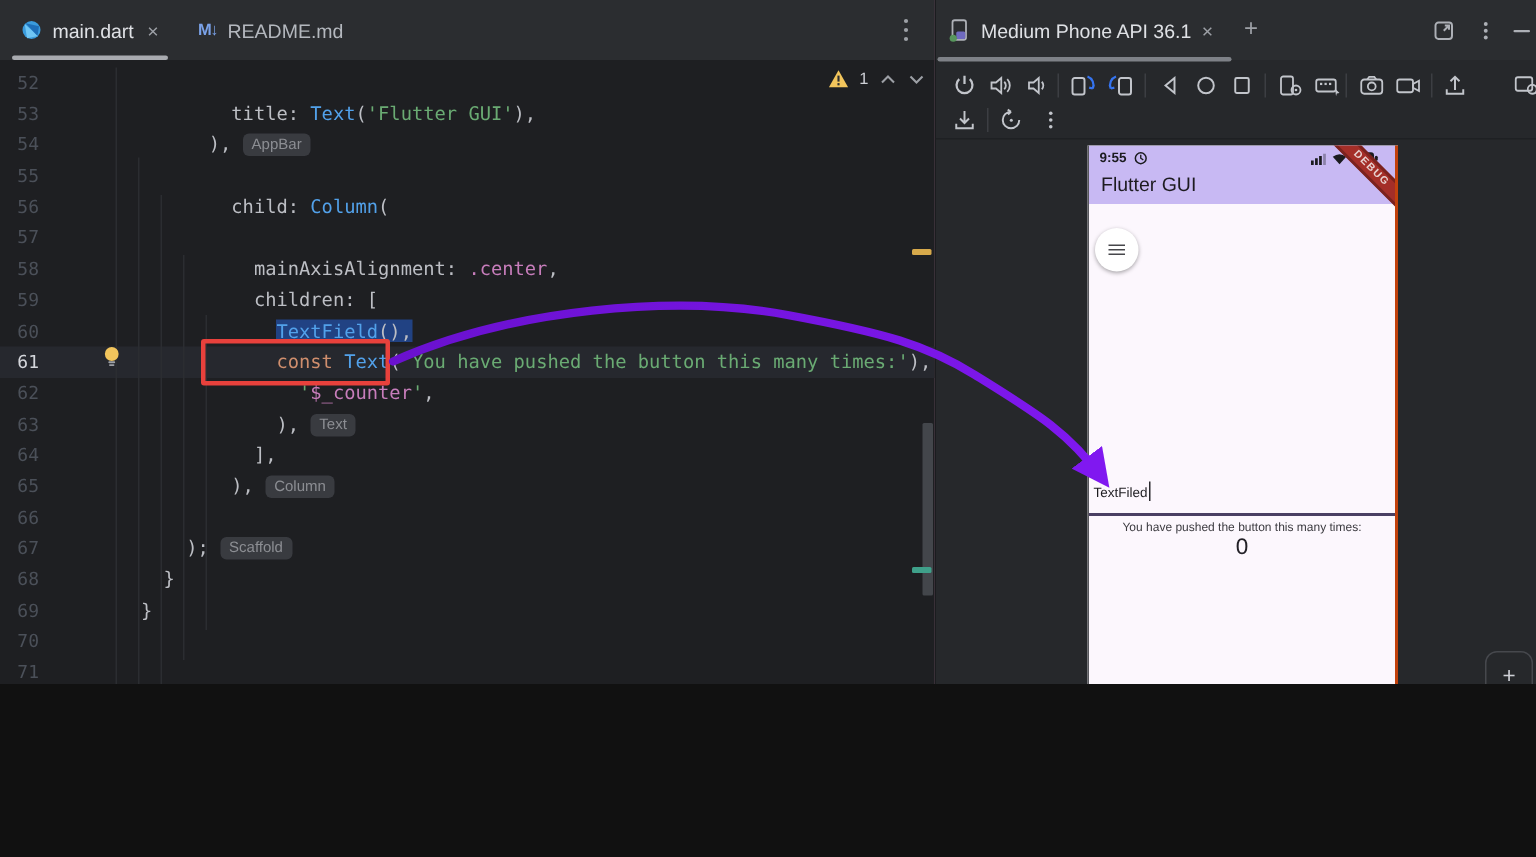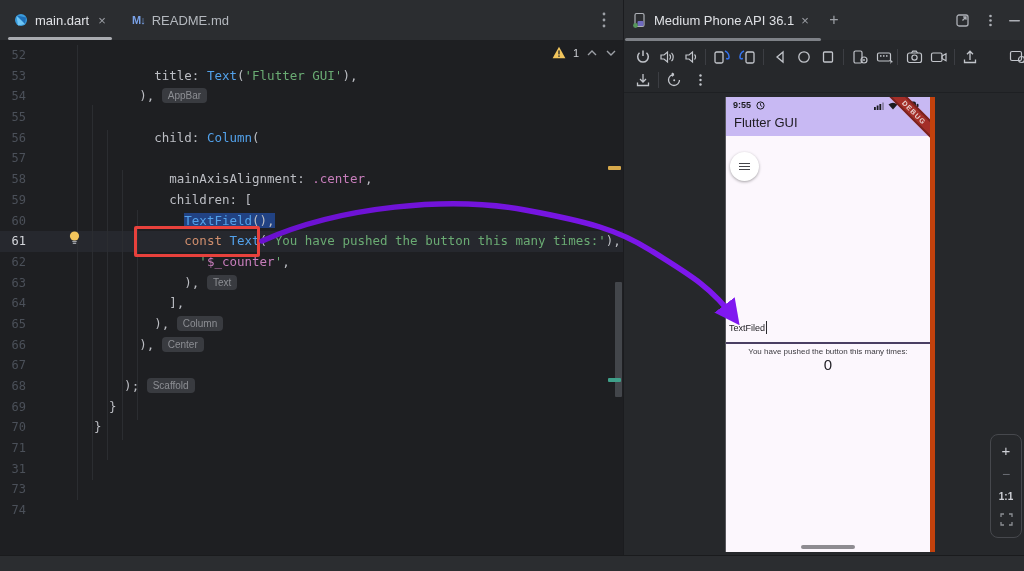--- a/index.html
+++ b/index.html
@@ -1,16 +1,16 @@
 <!DOCTYPE html>
 <html><head>
 <meta charset="utf-8">
 <style>
   html,body{margin:0;padding:0;background:#111;}
-  #root{position:relative;width:1024px;height:571px;background:#f9a8d4;font-family:"Liberation Sans",sans-serif;overflow:hidden;}
+  #root{position:relative;width:1024px;height:456px;background:#f9a8d4;font-family:"Liberation Sans",sans-serif;overflow:hidden;}
   .abs{position:absolute;}
   
   #tabstrip{position:absolute;left:0;top:0;width:623px;height:40px;background:#2b2d30;}
   .etab{position:absolute;top:0;height:40px;display:flex;align-items:center;gap:7px;padding:0 10px;cursor:default;}
   .etab .lbl{font-size:13px;color:#dfe1e5;}
   .etab.inactive .lbl{color:#b4b8be;}
   .etab .close{font-size:13px;color:#9da0a6;margin-left:2px;}
   .tab-underline{position:absolute;top:37px;height:3px;border-radius:2px;background:#a9abb0;}
   .md-glyph{font-size:11px;font-weight:bold;color:#7aa2e8;letter-spacing:-1px;}
   
@@ -41,21 +41,21 @@
   #ptab{position:absolute;left:8px;top:0;height:40px;display:flex;align-items:center;gap:7px;}
   #ptab .lbl{font-size:13px;color:#dfe1e5;}
   #ptab .close{font-size:13px;color:#9da0a6;}
   #ptab-plus{position:absolute;left:200px;top:10px;width:20px;height:20px;color:#9da0a6;font-size:16px;line-height:20px;text-align:center;}
   #panel-underline{position:absolute;left:1px;top:38px;width:196px;height:3px;background:#7e8187;border-radius:2px;}
   .hdr-ico{position:absolute;top:10px;width:20px;height:20px;display:flex;align-items:center;justify-content:center;}
   #toolbar{position:absolute;left:0;top:40px;width:401px;height:53px;border-bottom:1px solid #1e2023;box-sizing:border-box;}
   .tico{position:absolute;width:20px;height:20px;display:flex;align-items:center;justify-content:center;}
   .tdiv{position:absolute;width:1px;height:16px;background:#3c3e43;}
   
-  #phone{position:absolute;left:101px;top:97px;width:204px;height:455px;background:#fcf7fd;border-left:1px solid #58585d;border-right:5px solid #c2410c;box-sizing:content-box;overflow:hidden;}
+  #phone{position:absolute;left:101px;top:97px;width:204px;height:455px;background:#fcf7fd;border-left:1px solid #58585d;border-right:2px solid #c2410c;box-sizing:content-box;overflow:hidden;}
   #phone-header{position:absolute;left:0;top:0;width:100%;height:39px;background:#c8b9f3;}
   #status-time{position:absolute;left:7px;top:3px;font-size:9px;color:#1b1b1f;font-weight:bold;}
   #app-title{position:absolute;left:8px;top:18px;font-size:13px;color:#1d1b20;}
   #debug-ribbon{position:absolute;left:156px;top:9px;width:64px;height:13px;background:#a42e28;transform:rotate(45deg);display:flex;align-items:center;justify-content:center;box-shadow:inset 0 2px 0 rgba(0,0,0,.25), inset 0 -2px 0 rgba(0,0,0,.25);}
   #debug-ribbon span{font-size:7px;font-weight:bold;color:#e8d3d1;letter-spacing:1px;}
   #fab-menu{position:absolute;left:4px;top:55px;width:29px;height:29px;border-radius:50%;background:#ffffff;box-shadow:0 1px 3px rgba(0,0,0,.35);display:flex;align-items:center;justify-content:center;}
   .hline{width:11px;height:1.6px;background:#46464b;margin:1.3px 0;}
   #tf-text{position:absolute;left:3px;top:226px;font-size:9px;color:#1c1b1f;}
   #tf-caret{position:absolute;top:224px;width:1px;height:13px;background:#2a2a2e;}
   #tf-underline{position:absolute;left:0;top:245px;width:100%;height:1.5px;background:#4a3f63;}
@@ -143,21 +143,20 @@
         <div class="code-row"><span class="tk-p">        child: </span><span class="tk-cls">Column</span><span class="tk-p">(</span></div>
         <div class="code-row"></div>
         <div class="code-row"><span class="tk-p">          mainAxisAlignment: </span><span class="tk-prop">.center</span><span class="tk-p">,</span></div>
         <div class="code-row"><span class="tk-p">          children: [</span></div>
         <div class="code-row"><span class="tk-p">            </span><span class="tk-sel-cls">TextField</span><span class="tk-sel-p">(),</span></div>
         <div class="code-row"><span class="tk-p">            </span><span class="tk-kw">const</span><span class="tk-p"> </span><span class="tk-cls">Text</span><span class="tk-p">(</span><span class="tk-str">'You have pushed the button this many times:'</span><span class="tk-p">),</span></div>
         <div class="code-row"><span class="tk-p">              </span><span class="tk-str">'</span><span class="tk-prop">$_counter</span><span class="tk-str">'</span><span class="tk-p">,</span></div>
         <div class="code-row"><span class="tk-p">            ), </span><span class="inlay">Text</span></div>
         <div class="code-row"><span class="tk-p">          ],</span></div>
         <div class="code-row"><span class="tk-p">        ), </span><span class="inlay">Column</span></div>
-        <div class="code-row"><span class="tk-p">      ), </span><span class="inlay">Center</span></div>
         <div class="code-row"></div>
         <div class="code-row"><span class="tk-p">    ); </span><span class="inlay">Scaffold</span></div>
         <div class="code-row"><span class="tk-p">  }</span></div>
         <div class="code-row"><span class="tk-p">}</span></div>
         <div class="code-row"></div>
       </div>
 
     <div class="abs" style="left:67px;top:190px;">
       <svg width="15" height="16" viewBox="0 0 15 16">
         <circle cx="7.5" cy="6" r="4.6" fill="#f2c55c"></circle>

